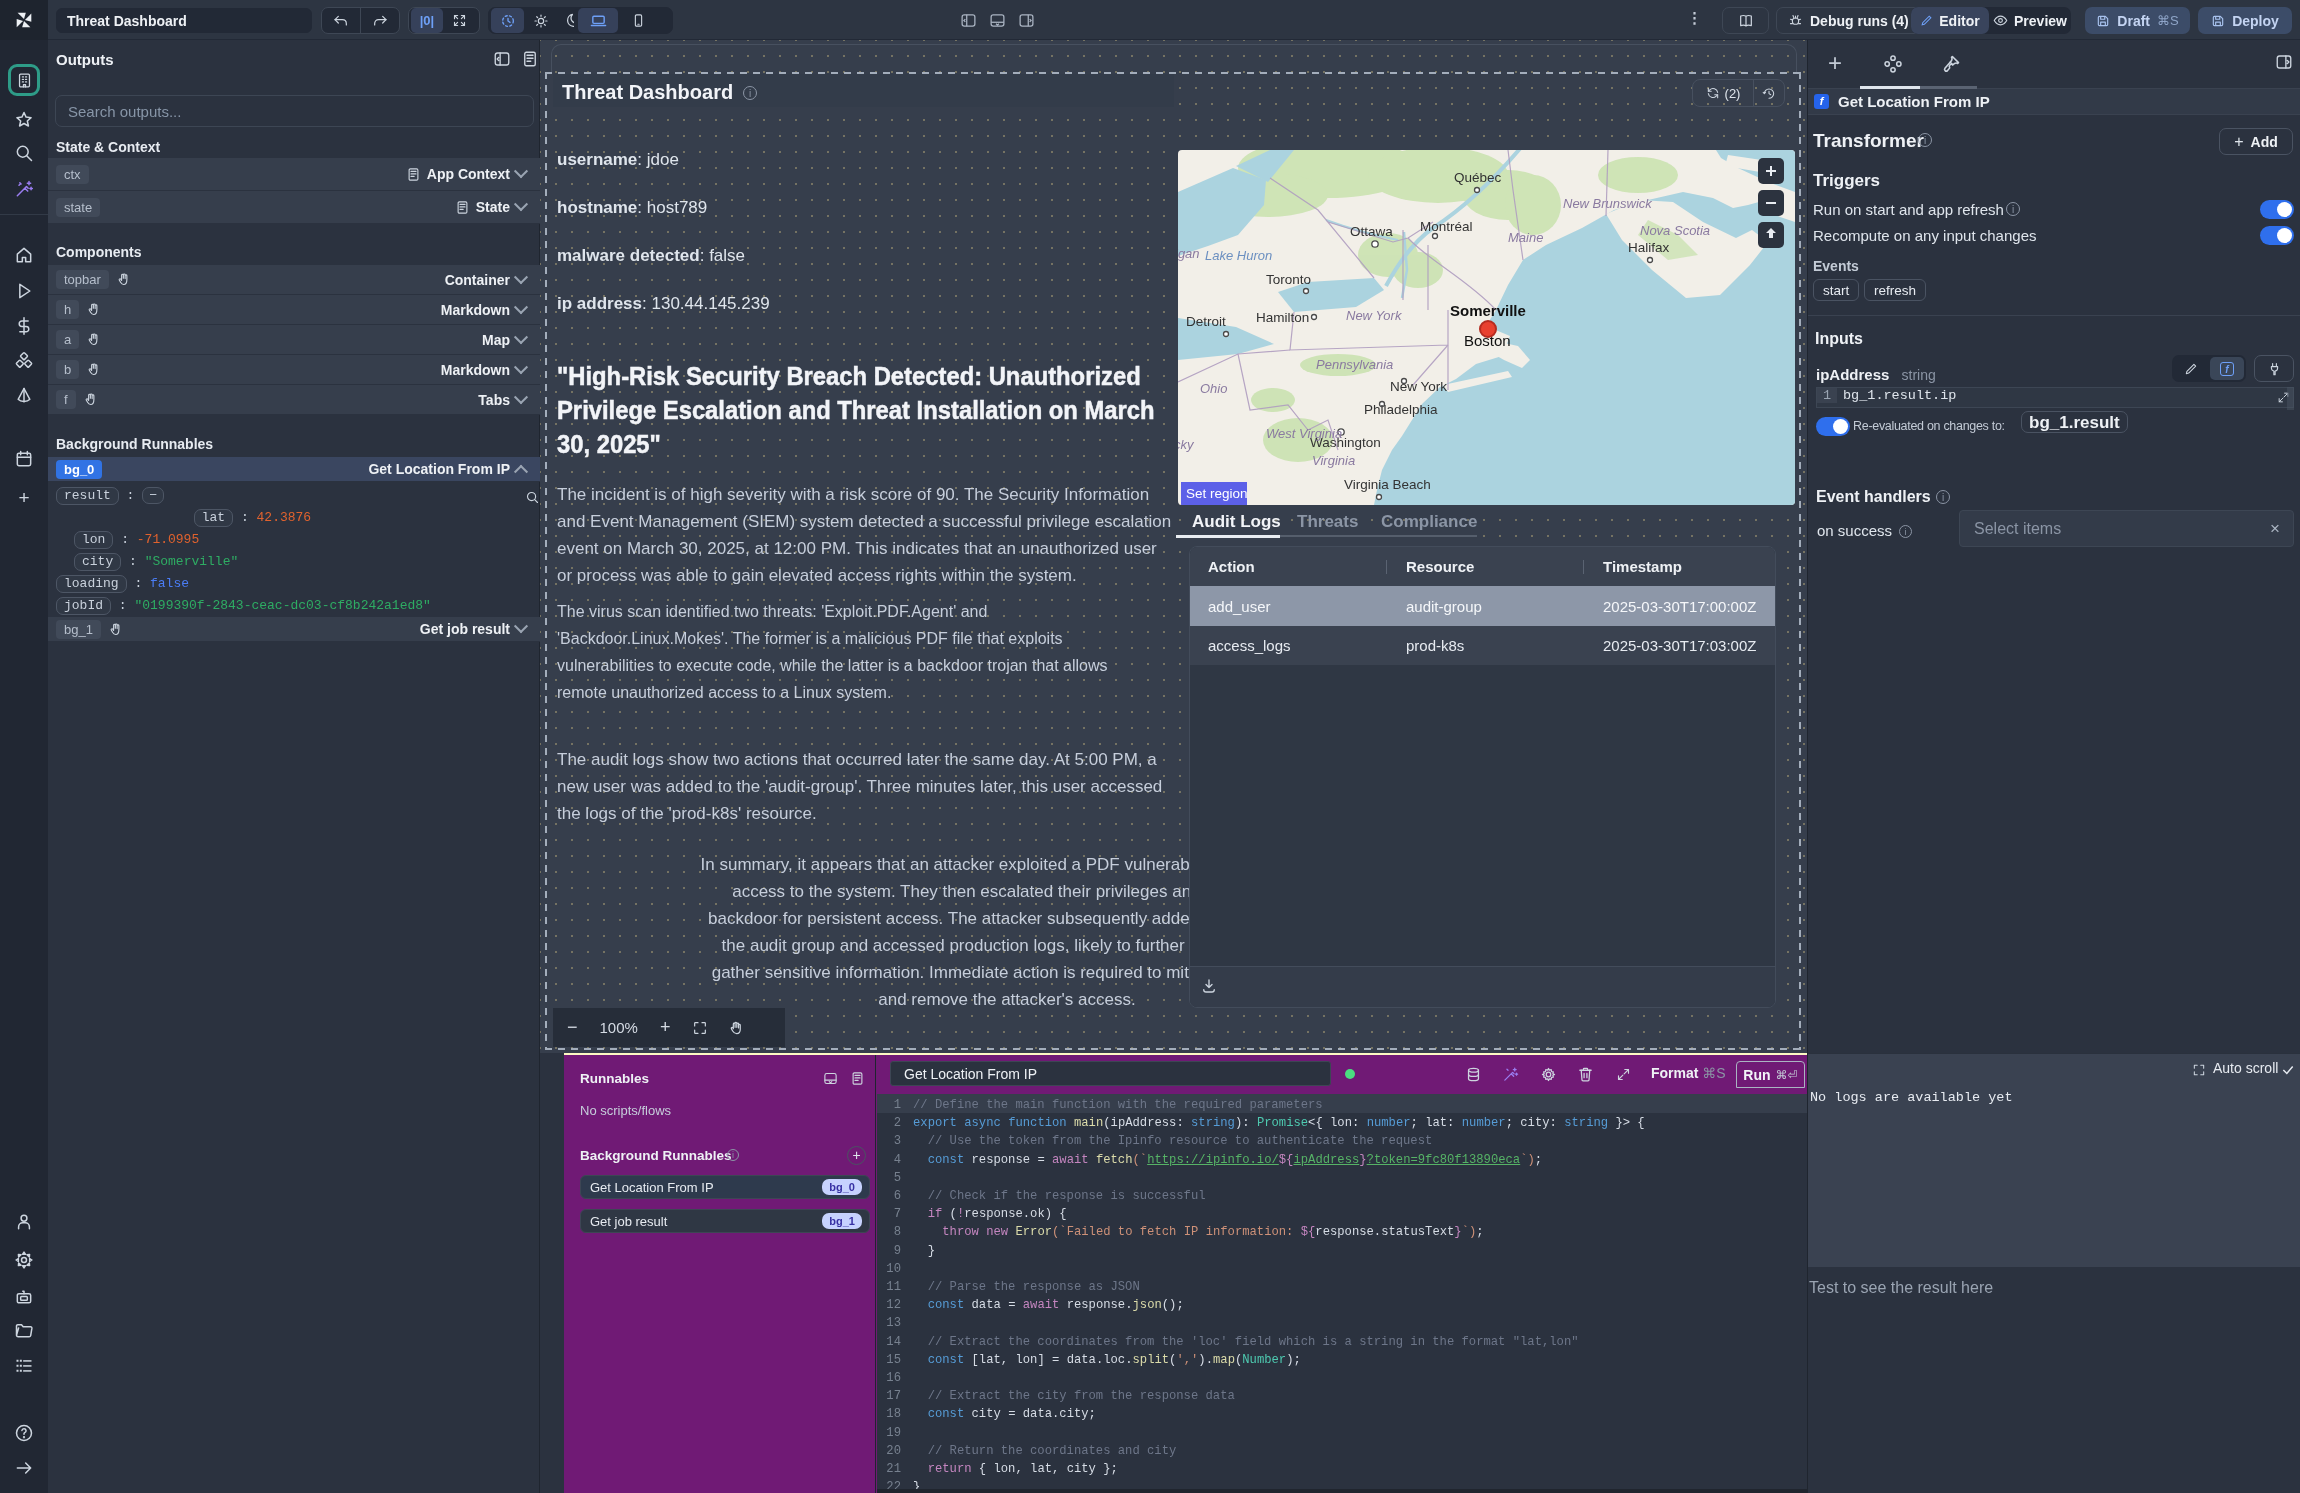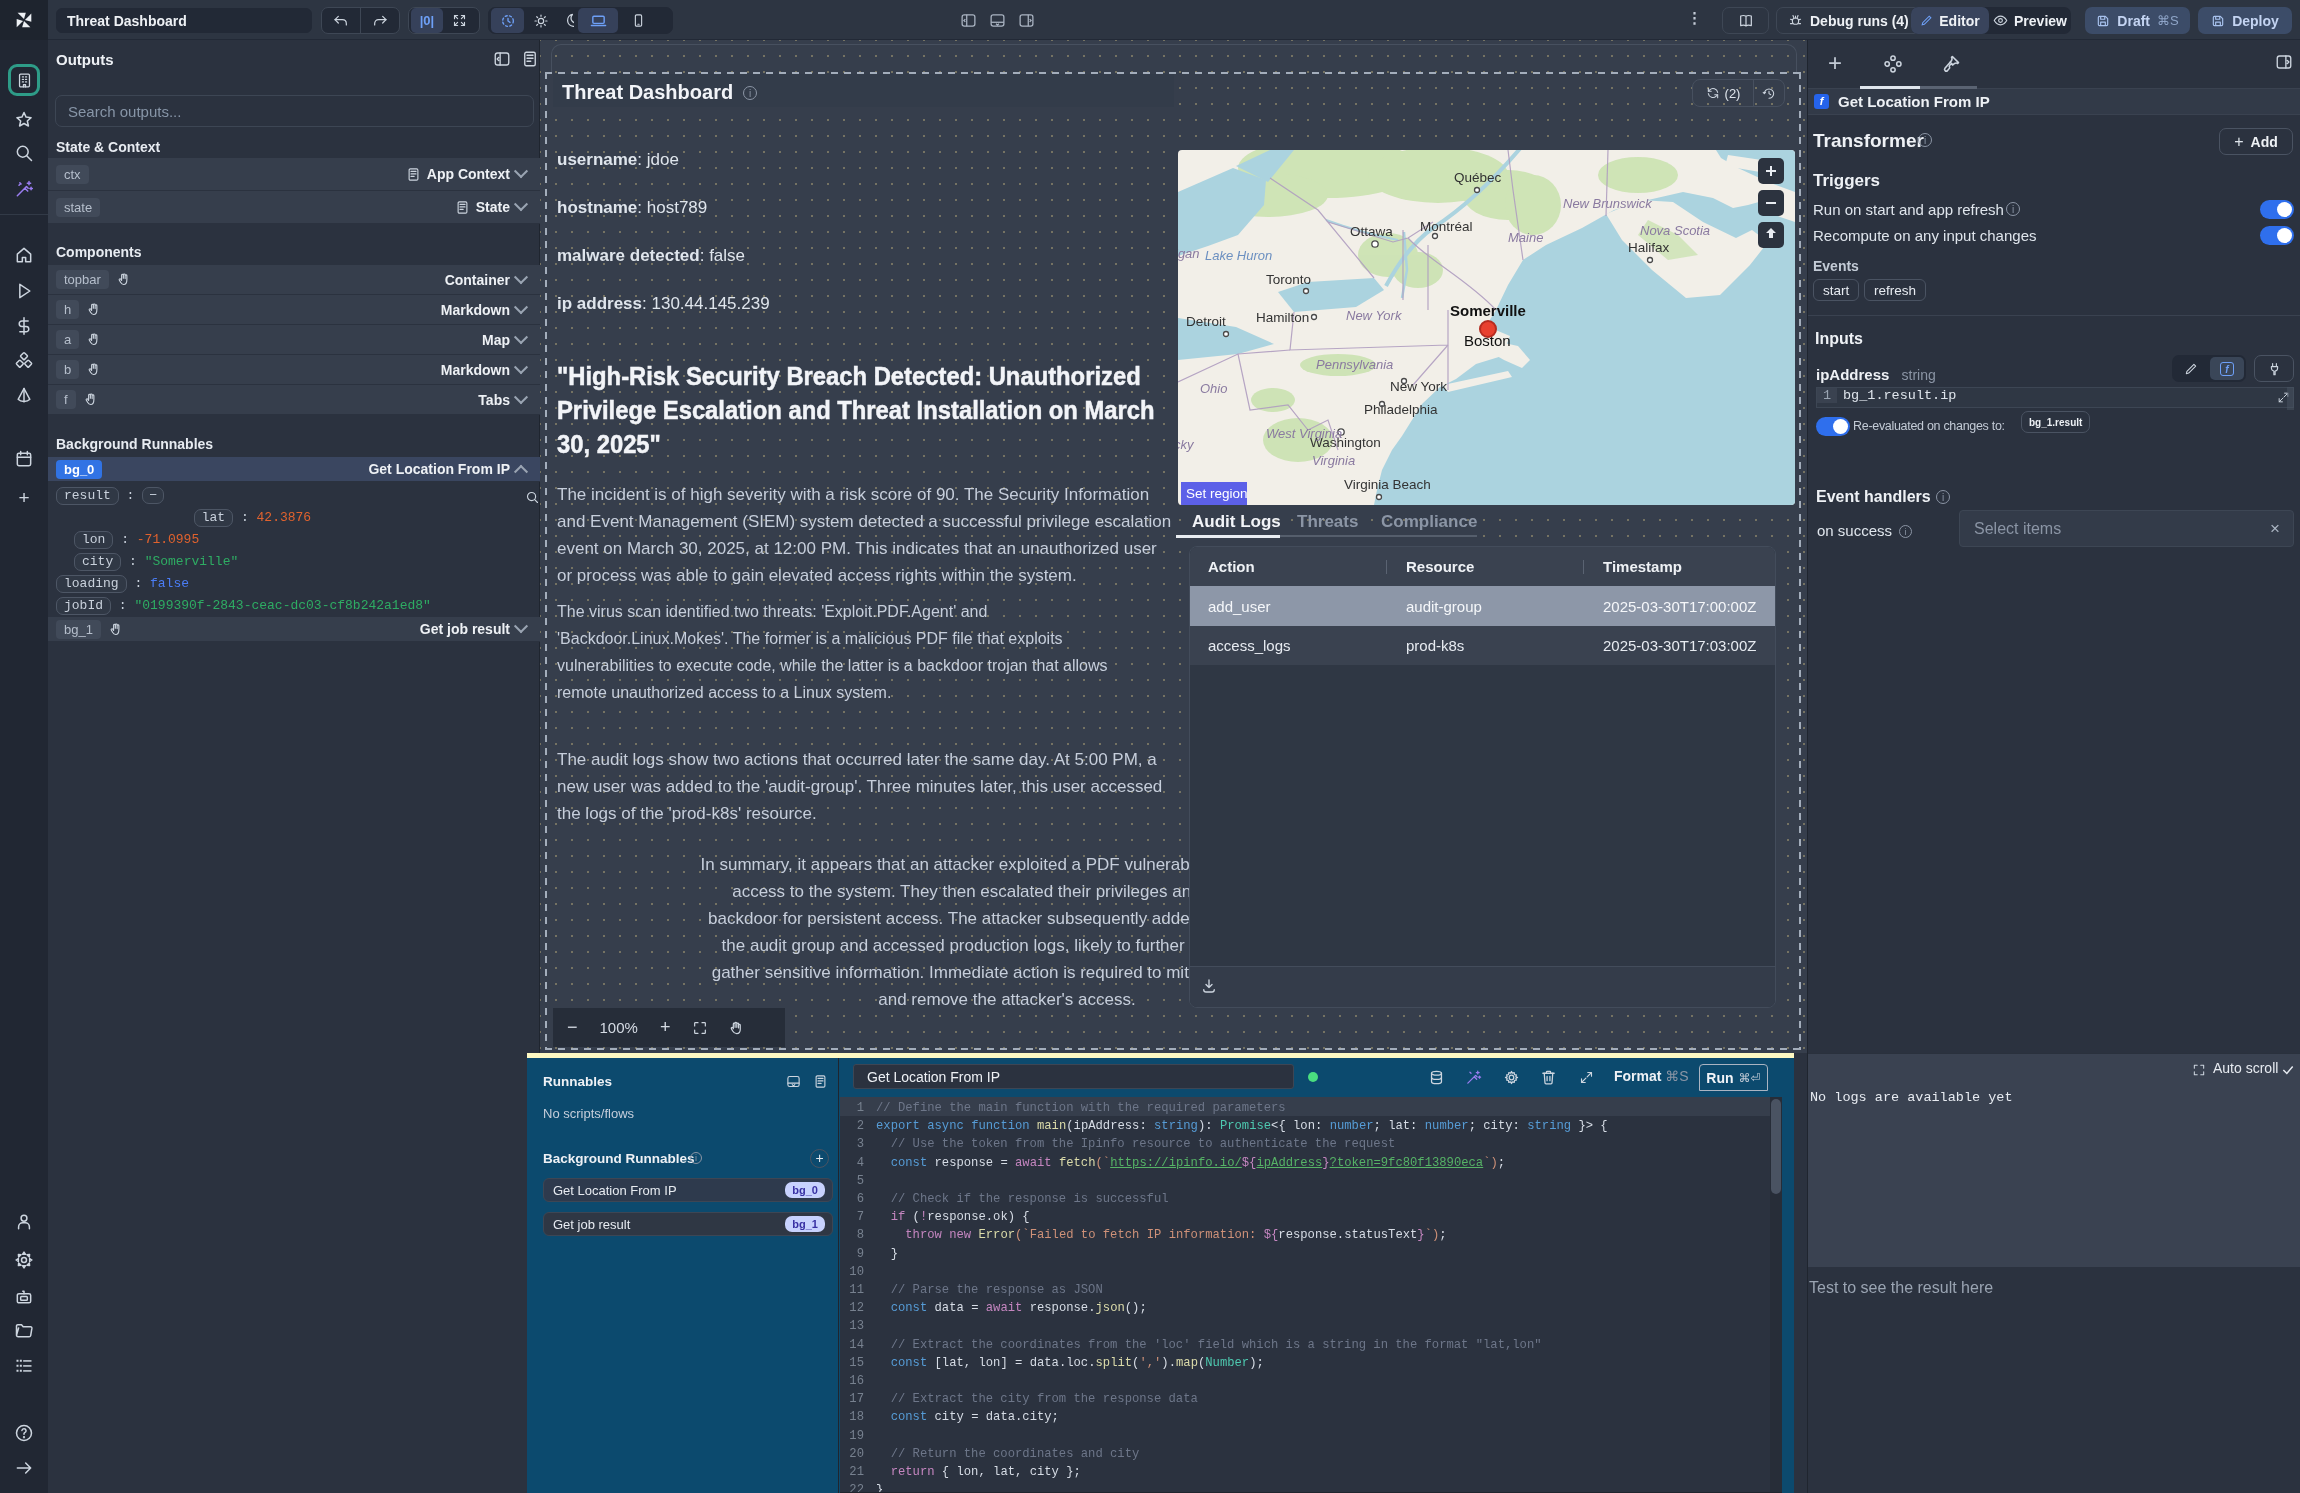--- a/index.html
+++ b/index.html
@@ -30,21 +30,21 @@
 #canvas { left:540px; top:40px; width:1267px; height:1013px; background-color:#363e4c;
   background-image: radial-gradient(circle, rgba(178,166,120,0.5) 1px, transparent 1.2px);
   background-size:16px 16px; background-position:8px 8px; overflow:hidden; }
 #topcontainer { left:11px; top:4px; width:1246px; height:28px; border:1px solid #47505f; border-bottom:none; border-radius:10px 10px 0 0; }
 #sel { left:5px; top:32px; width:1256px; height:978px; }
 .dh { position:absolute; height:2px; background:repeating-linear-gradient(90deg,#a3adbb 0 7px,transparent 7px 13px); }
 .dv { position:absolute; width:2px; background:repeating-linear-gradient(180deg,#a3adbb 0 7px,transparent 7px 13px); }
 #apphead { left:13px; top:34px; width:621px; height:33px; background:#333c4a; }
 .mdtext { color:#dfe5ec; font-size:17px; }
 
-#bottompanel { left:527px; top:1053px; width:1267px; height:440px; background:#0c4a6e; border-top:5px solid #fef9c3; }
+#bottompanel { left:564px; top:1053px; width:1267px; height:440px; background:#701a75; border-top:2px solid #fef9c3; }
 
 #rightpanel { left:1807px; top:40px; width:493px; height:1453px; background:#2b323f; border-left:1px solid #1f252f; }
 .toggle { width:34px; height:19px; background:#2f6fed; border-radius:10px; }
 .toggle:after { content:""; position:absolute; right:2px; top:2px; width:15px; height:15px; background:#fff; border-radius:50%; }
 .mono { font-family:"Liberation Mono", monospace; }
 .hand { display:inline-block; width:15px; height:15px; margin-left:7px; }
 </style>
 </head>
 <body>
 <div id="stage">
@@ -797,21 +797,21 @@
       <span style="display:inline-block;width:20px;background:#3a4250;color:#9aa4b2;text-align:center;">1</span><span style="padding-left:6px;">bg_1.result.ip</span>
       <svg style="position:absolute;right:3px;top:3px;" width="13" height="13" viewBox="0 0 24 24">
           <g class="ico" stroke-width="2">
             <path d="M14 4 h6 v6 M20 4 L13 11 M10 20 H4 v-6 M4 20 l7-7"></path>
           </g>
         </svg>
       <div style="position:absolute;right:-1px;top:-1px;width:7px;height:23px;background:#4a5362;opacity:.5;"></div>
     </div>
     <div class="abs toggle" style="left:8px;top:377px;"></div>
     <div class="abs" style="left:45px;top:379px;color:#c3cbd6;font-size:12.5px;letter-spacing:-0.3px;text-align:center;">Re-evaluated on changes to:</div>
-    <div class="abs" style="left:213px;top:371px;height:22px;border:1px solid #4a5362;border-radius:7px;padding:0 7px;color:#eef1f5;font-size:10px;font-weight:bold;line-height:21px;">bg_1.result</div>
+    <div class="abs" style="left:213px;top:371px;height:22px;border:1px solid #4a5362;border-radius:7px;padding:0 7px;color:#eef1f5;font-size:17px;font-weight:bold;line-height:21px;">bg_1.result</div>
 
     <div class="abs" style="left:8px;top:448px;color:#eef1f5;font-size:16px;font-weight:bold;">Event handlers</div>
     <div class="abs" style="left:128px;top:450px;width:14px;height:14px;border:1.5px solid #8b95a5;border-radius:50%;color:#8b95a5;font-size:10px;text-align:center;line-height:13px;">i</div>
     <div class="abs" style="left:9px;top:482px;color:#dfe5ec;font-size:15px;">on success</div>
     <div class="abs" style="left:91px;top:485px;width:13px;height:13px;border:1.5px solid #8b95a5;border-radius:50%;color:#8b95a5;font-size:9px;text-align:center;line-height:12px;">i</div>
     <div class="abs" style="left:151px;top:470px;width:335px;height:37px;background:#333b49;border:1px solid #3d4654;border-radius:4px;color:#8b95a5;font-size:16px;line-height:35px;padding-left:14px;">Select items
       <span style="position:absolute;right:13px;top:0;color:#aab4c2;font-size:17px;">×</span>
     </div>
 
     <div class="abs" style="left:0;top:1013px;width:493px;height:214px;background:#3a4251;border-top:1px solid #2a313d;">

